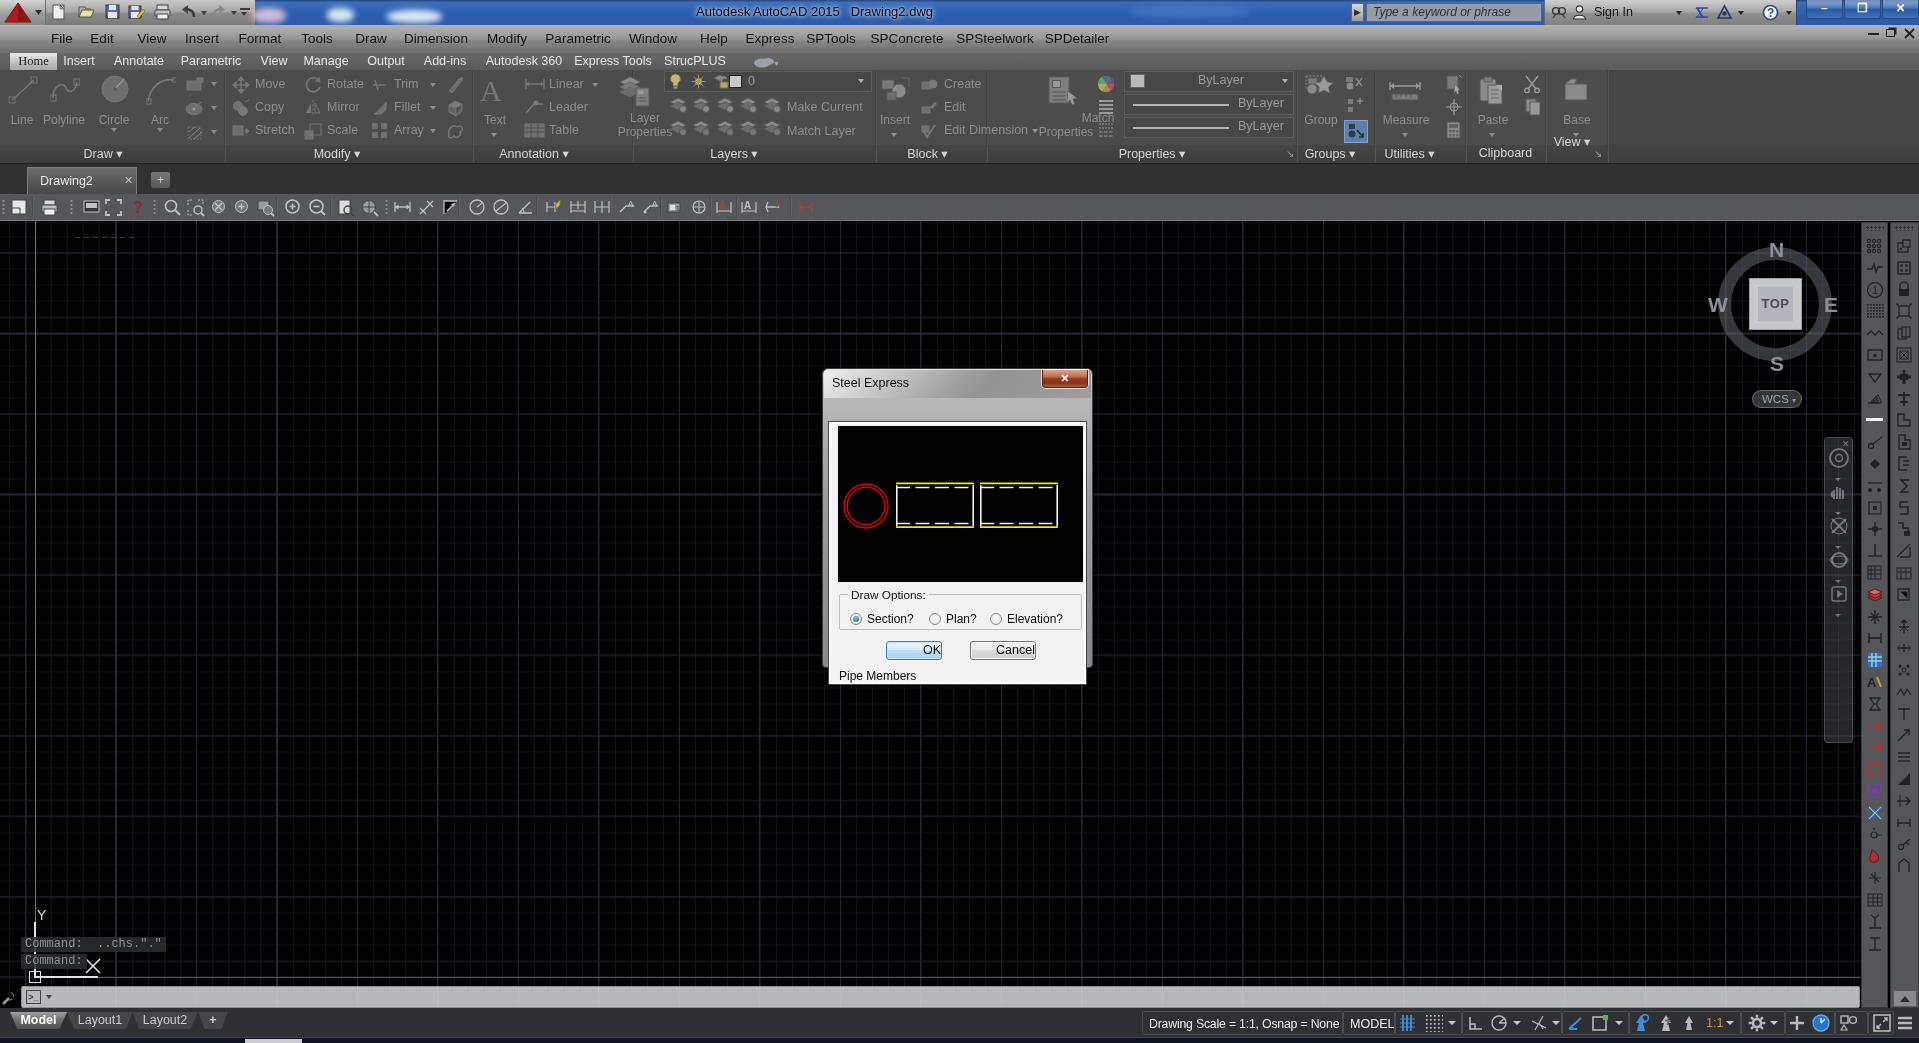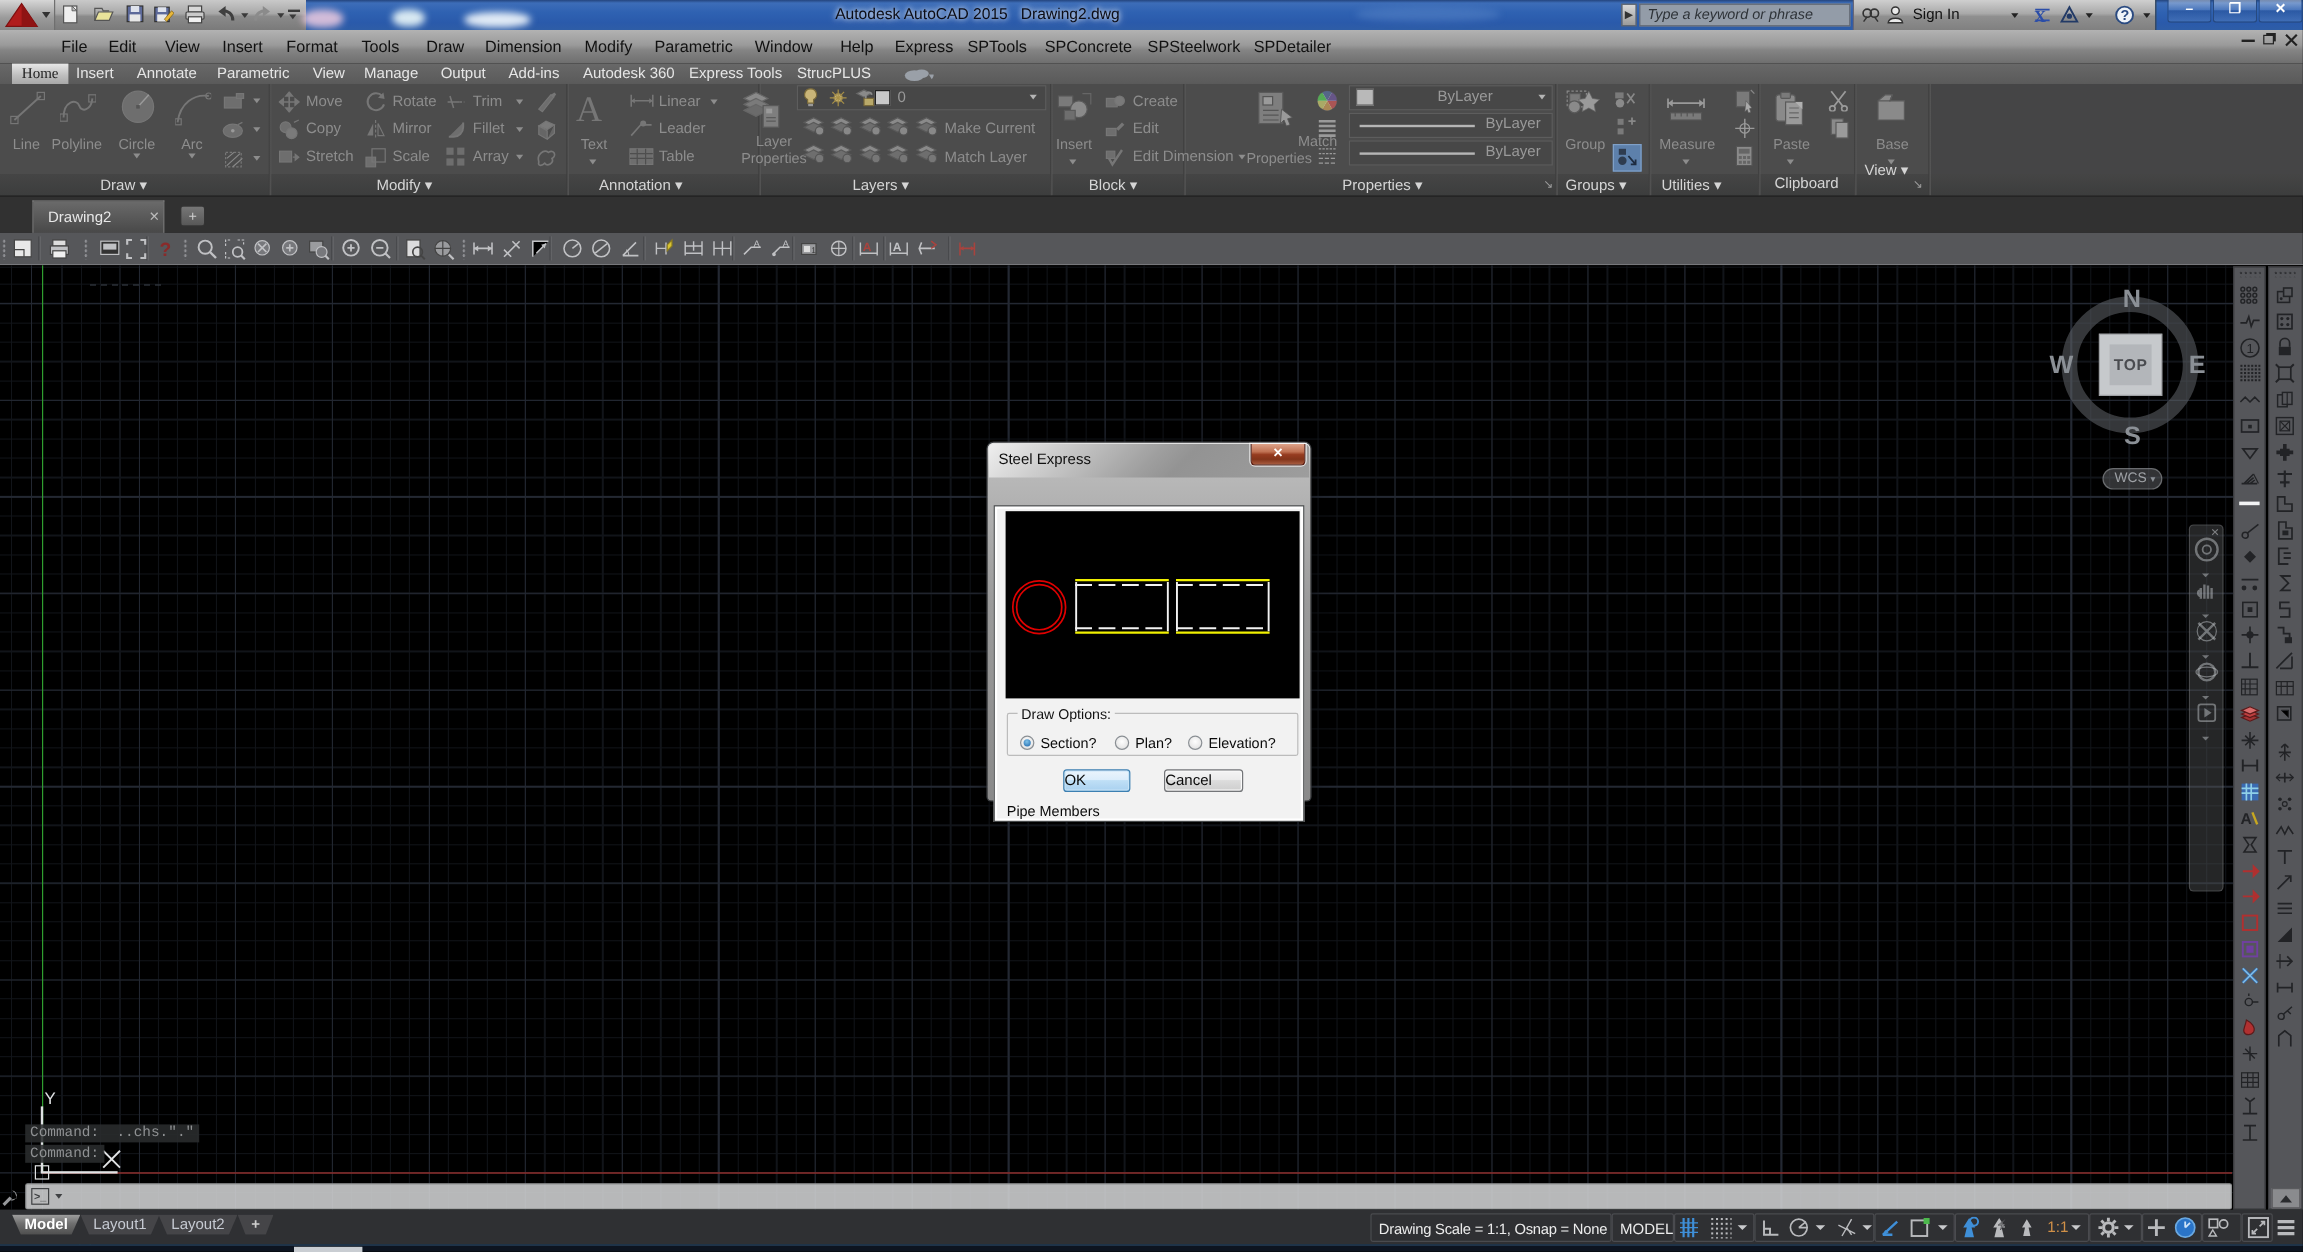--- a/index.html
+++ b/index.html
@@ -89,21 +89,21 @@
 #dlgclient{left:5px;top:29px;width:259px;height:264px;background:#f2f2f2;
  border:1px solid #454849;box-shadow:inset 0 0 0 2px #fff;margin-top:23px;}
 #preview{left:9px;top:4px;width:245px;height:156px;background:#000;}
 #grpbox{left:10px;top:172px;width:243px;height:36px;border:1px solid #bcbcbc;border-radius:2px;}
 #grplab{left:19px;top:166px;background:#f2f2f2;padding:0 3px;font-size:11.8px;color:#111;}
 .radio{position:absolute;width:12px;height:12px;border-radius:50%;
  background:radial-gradient(circle at 50% 40%,#fefefe,#dcdcdc);border:1px solid #8a8f94;}
 .radio.sel::after{content:"";position:absolute;left:2px;top:2px;width:6px;height:6px;border-radius:50%;
  background:radial-gradient(circle at 45% 35%,#7ec2ea,#1a62a8);}
 .rlabel{position:absolute;font-size:12px;color:#0a0a0a;}
-.btn{position:absolute;height:19px;font-size:12.5px;color:#0a0a0a;text-align:left;line-height:17px;border-radius:3px;}
+.btn{position:absolute;height:19px;font-size:12.5px;color:#0a0a0a;text-align:right;line-height:17px;border-radius:3px;}
 #okbtn{left:57px;top:219px;width:56px;border:1px solid #3c7fb1;
  background:linear-gradient(180deg,#ebf4fc,#dcedfb 45%,#bfdff6 50%,#a9d1f0);box-shadow:inset 0 0 0 1px #c7e4f7;}
 #cancelbtn{left:141px;top:219px;width:66px;border:1px solid #747679;
  background:linear-gradient(180deg,#f4f4f4,#ebebeb 45%,#dcdcdc 50%,#cecece);box-shadow:inset 0 0 0 1px #fbfbfb;}
 #pipelab{left:10px;top:247px;font-size:12px;color:#0a0a0a;}
 
 .cmdhist{position:absolute;font-family:"Liberation Mono",monospace;font-size:12px;color:#8f9193;
  background:rgba(42,44,46,.88);padding:0 4px;line-height:15px;white-space:pre;}
 #cmdbar{left:21px;top:765px;width:1839px;height:22px;background:rgba(208,210,211,.88);
  border:1px solid #8d8f90;border-radius:2px;}

